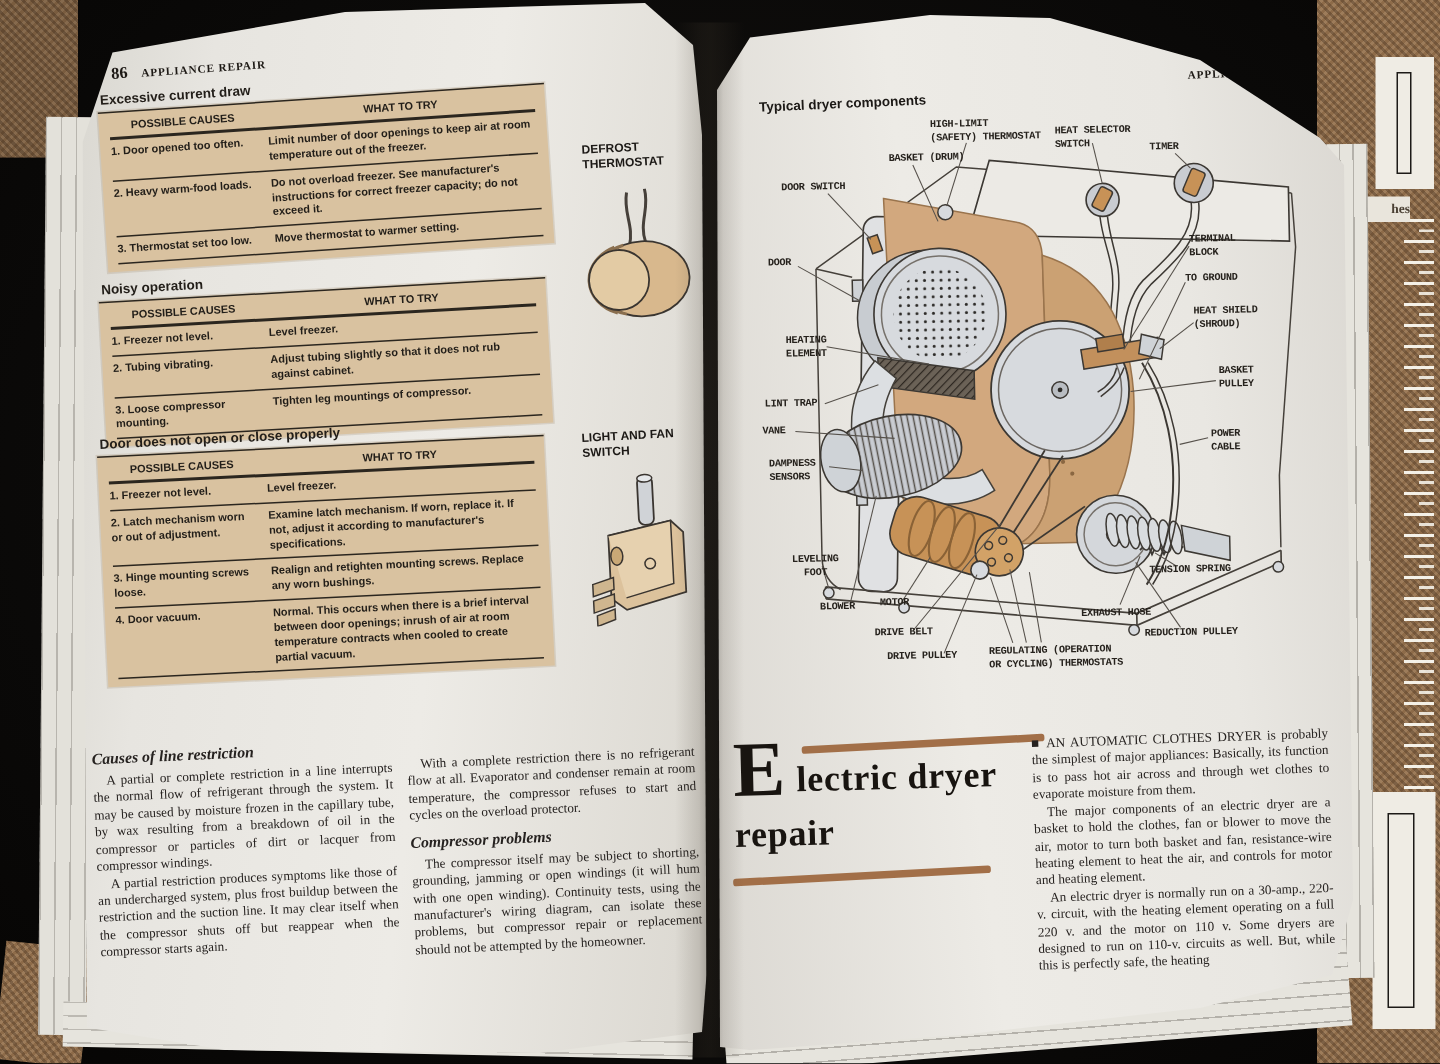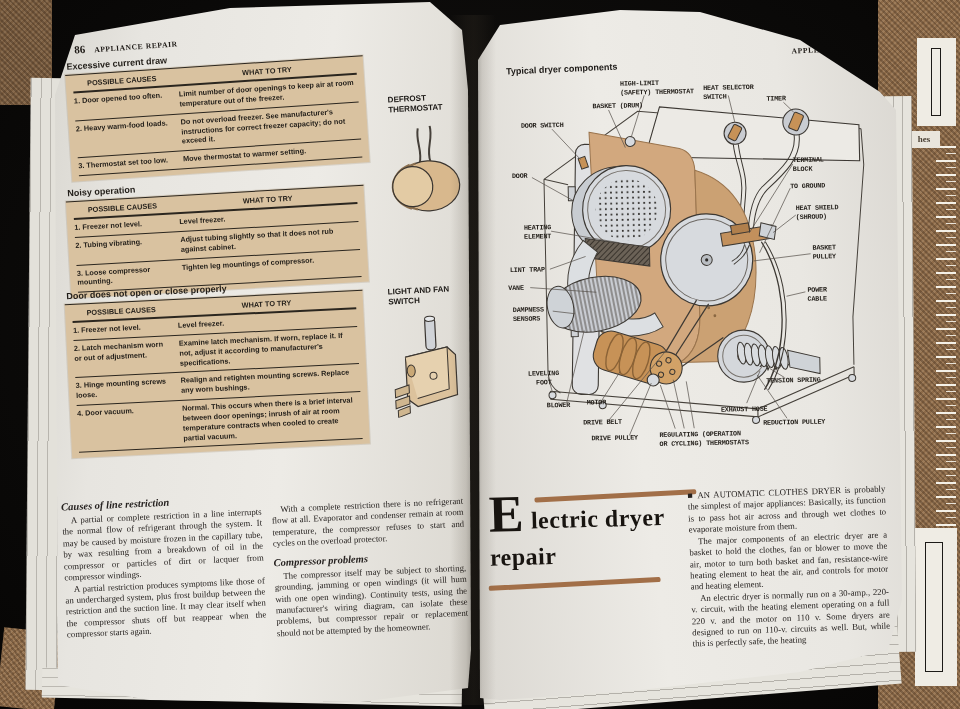--- a/index.html
+++ b/index.html
@@ -14,21 +14,21 @@
   .cover-right{position:absolute;left:878px;top:0;width:82px;height:709px;z-index:0;}
   .cover-tl{position:absolute;left:0;top:0;width:52px;height:105px;z-index:0;opacity:.85;}
   .cover-bl{position:absolute;left:0;top:630px;width:58px;height:79px;z-index:0;transform:rotate(6deg);}
   .ruler-ticks-long{position:absolute;left:936px;top:146px;width:20px;height:382px;z-index:0;
     background:repeating-linear-gradient(to bottom, rgba(250,248,240,.95) 0 2px, transparent 2px 14px);}
   .ruler-ticks-short{position:absolute;left:946px;top:153px;width:10px;height:375px;z-index:0;
     background:repeating-linear-gradient(to bottom, rgba(250,248,240,.85) 0 1.5px, transparent 1.5px 14px);}
   .edge-label-top{position:absolute;left:917px;top:38px;width:39px;height:88px;background:#efece4;z-index:0;}
   .edge-label-top .bar{position:absolute;left:14px;top:10px;width:8px;height:66px;border:1.5px solid #1c1a17;}
   .edge-chip{position:absolute;left:908px;top:131px;width:32px;height:17px;background:#e9e5dc;z-index:0;
-    font:bold 9px "Liberation Serif", serif;color:#4a4034;text-align:center;line-height:17px;}
+    font:bold 9px "Liberation Serif", serif;color:#4a4034;text-align:right;line-height:17px;}
   .edge-label-bot{position:absolute;left:915px;top:528px;width:42px;height:158px;background:#efece4;z-index:0;}
   .edge-label-bot .bar{position:absolute;left:10px;top:14px;width:16px;height:128px;border:1.5px solid #1c1a17;}
   
   .stack{position:absolute;z-index:1;}
   .stack-left{left:28px;top:78px;width:32px;height:612px;
     background:repeating-linear-gradient(to right, #b8b5ae 0 1px, #e3e1da 1px 10px);transform:rotate(.5deg);}
   .stack-right{left:886px;top:96px;width:28px;height:556px;
     background:repeating-linear-gradient(to right, #b4b1aa 0 1px, #e6e4dd 1px 9px);transform:rotate(-.5deg);}
   .stack-bottom-r{left:482px;top:642px;width:418px;height:58px;
     background:repeating-linear-gradient(to bottom, #b4b1aa 0 1px, #e6e4dd 1px 9px);transform:rotate(-4.5deg);}

